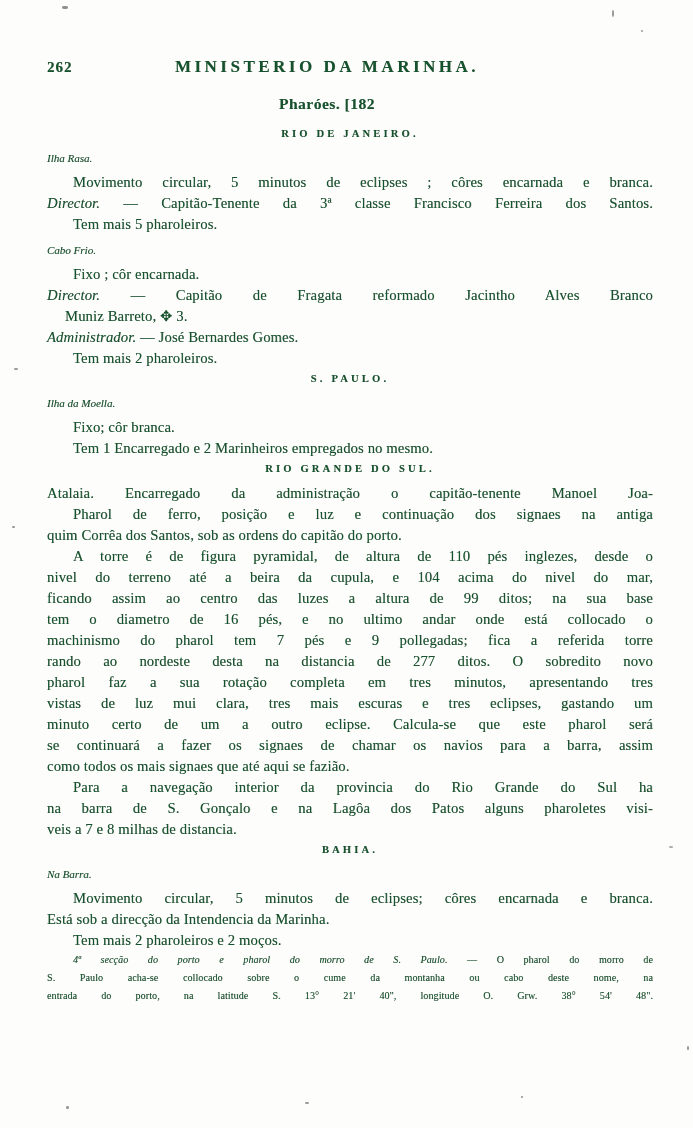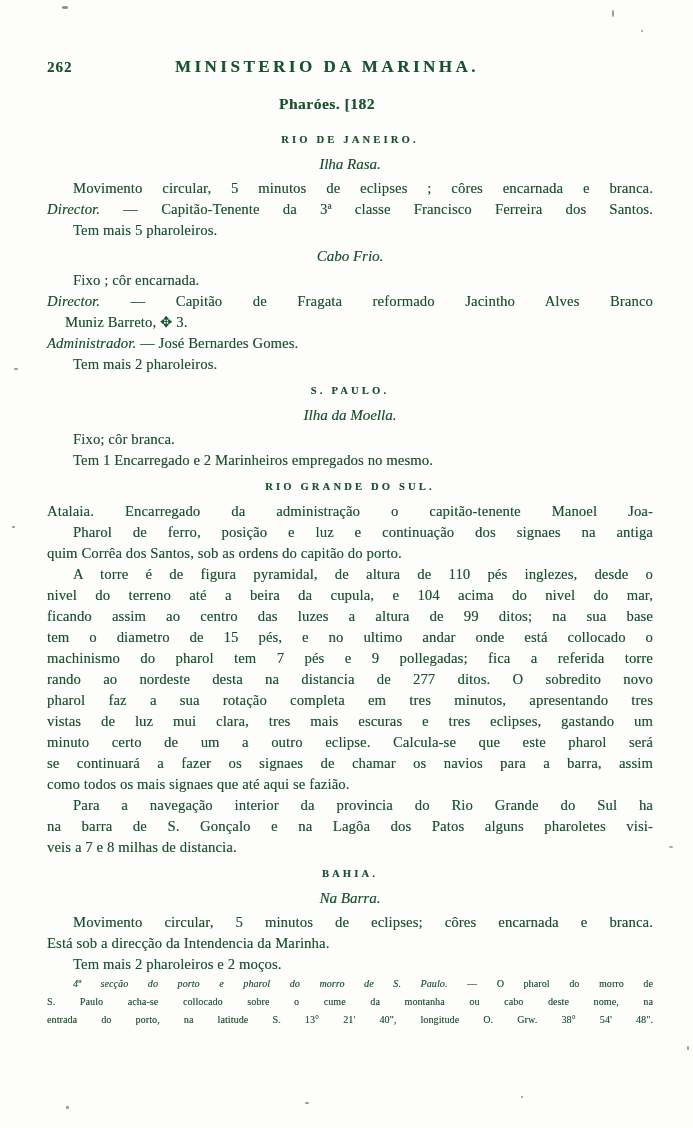--- a/index.html
+++ b/index.html
@@ -13,22 +13,22 @@
     text-shadow:0.3px 0.3px 0 rgba(25,18,10,0.38);
     padding-left:12px;
   }
   .running-head{position:absolute;top:57px;left:47px;width:560px;text-align:center;}
   .pnum{position:absolute;left:0;top:2px;font-weight:bold;font-size:15px;letter-spacing:1px;}
   .rh-title{font-weight:bold;font-size:17px;letter-spacing:3.5px;white-space:nowrap;margin-top:36px;}
   .section-title{position:absolute;top:95px;left:47px;width:560px;text-align:center;
     font-weight:bold;font-size:15.5px;letter-spacing:0.5px;}
   #text-block{position:absolute;top:124px;left:47px;width:606px;}
   .h-region{text-align:center;font-weight:bold;font-size:10.5px;letter-spacing:3.2px;
-    margin:9px 0 7px;line-height:14px;white-space:nowrap;}
-  .h-place{text-align:center;font-style:italic;font-size:15px;margin:5px 0 4px;
+    margin:3px 0 7px;line-height:14px;white-space:nowrap;}
+  .h-place{text-align:left;font-style:italic;font-size:11px;margin:5px 0 4px;
     line-height:20px;white-space:nowrap;}
   .ln{font-size:14.6px;line-height:21px;letter-spacing:0.15px;}
   .fn{font-size:10px;line-height:18px;letter-spacing:0.1px;}
   .ind{text-indent:26px;}
   .ind2{text-indent:18px;}
   .stretch{text-align:justify;text-align-last:justify;}
   .it{font-style:italic;}
   .speck{position:absolute;background:#3a352f;border-radius:40%;}
 </style>
 </head>
@@ -70,21 +70,21 @@
       <div class="h-place">Ilha da Moella.</div>
       <div class="ln ind">Fixo; côr branca.</div>
       <div class="ln ind">Tem 1 Encarregado e 2 Marinheiros empregados no mesmo.</div>
       <div class="h-region">RIO GRANDE DO SUL.</div>
       <div class="ln stretch">Atalaia. Encarregado da administração o capitão-tenente Manoel Joa-</div>
       <div class="ln ind stretch">Pharol de ferro, posição e luz e continuação dos signaes na antiga</div>
       <div class="ln">quim Corrêa dos Santos, sob as ordens do capitão do porto.</div>
       <div class="ln ind stretch">A torre é de figura pyramidal, de altura de 110 pés inglezes, desde o</div>
       <div class="ln stretch">nivel do terreno até a beira da cupula, e 104 acima do nivel do mar,</div>
       <div class="ln stretch">ficando assim ao centro das luzes a altura de 99 ditos; na sua base</div>
-      <div class="ln stretch">tem o diametro de 15 pés, e no ultimo andar onde está collocado o</div>
+      <div class="ln stretch">tem o diametro de 16 pés, e no ultimo andar onde está collocado o</div>
       <div class="ln stretch">machinismo do pharol tem 7 pés e 9 pollegadas; fica a referida torre</div>
       <div class="ln stretch">rando ao nordeste desta na distancia de 277 ditos. O sobredito novo</div>
       <div class="ln stretch">pharol faz a sua rotação completa em tres minutos, apresentando tres</div>
       <div class="ln stretch">vistas de luz mui clara, tres mais escuras e tres eclipses, gastando um</div>
       <div class="ln stretch">minuto certo de um a outro eclipse. Calcula-se que este pharol será</div>
       <div class="ln stretch">se continuará a fazer os signaes de chamar os navios para a barra, assim</div>
       <div class="ln">como todos os mais signaes que até aqui se fazião.</div>
       <div class="ln ind stretch">Para a navegação interior da provincia do Rio Grande do Sul ha</div>
       <div class="ln stretch">na barra de S. Gonçalo e na Lagôa dos Patos alguns pharoletes visi-</div>
       <div class="ln">veis a 7 e 8 milhas de distancia.</div>

